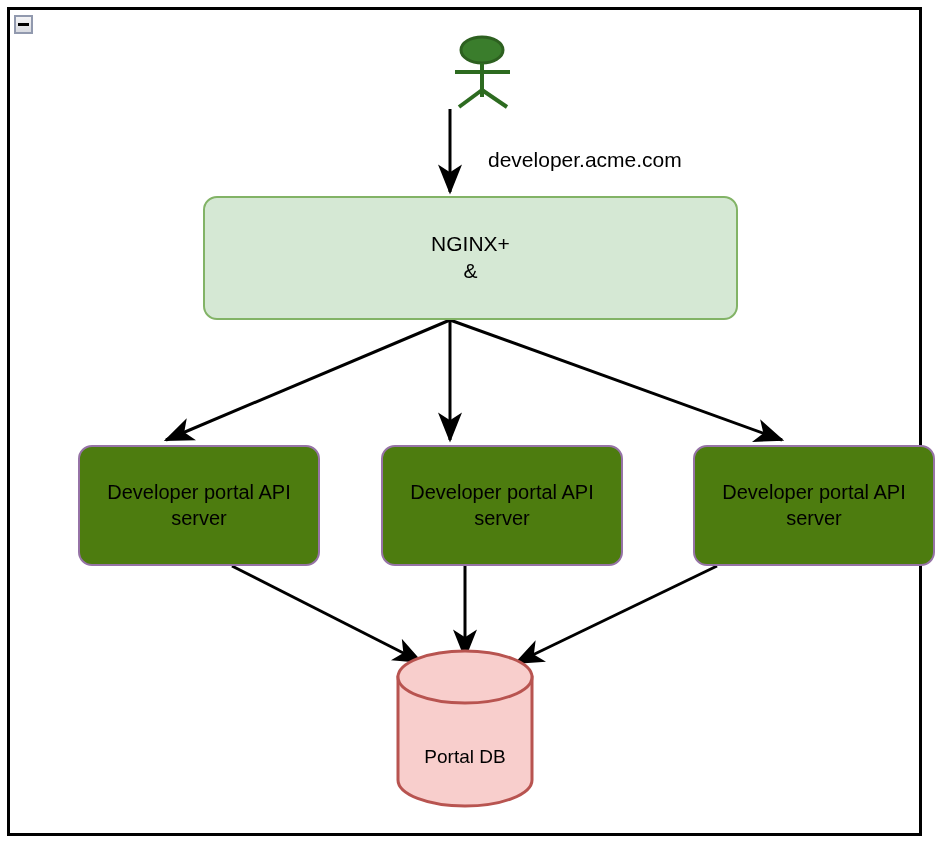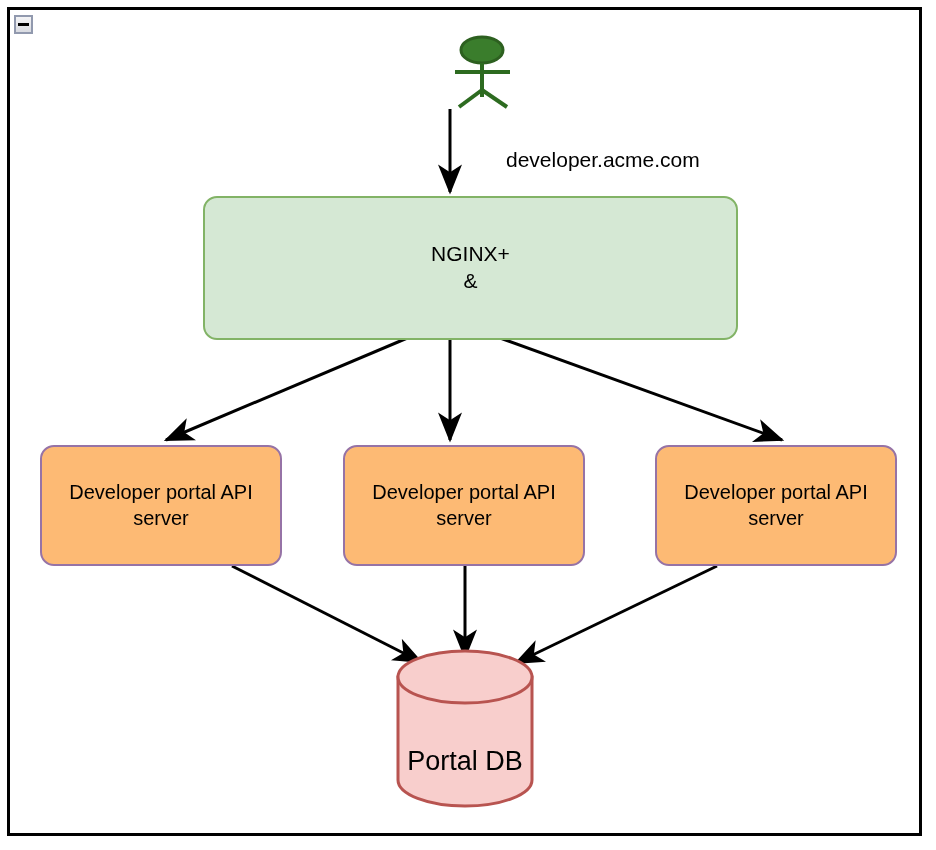--- a/index.html
+++ b/index.html
@@ -70,35 +70,36 @@
     z-index: 20;
     color: #000000;
     line-height: 1.28;
   }
   .node-green {
     background: #d5e8d4;
     border: 2px solid #82b366;
     font-size: 21px;
   }
   .node-purple {
-    background: #fdba74;
+    background: #4d7c0f;
     border: 2px solid #9673a6;
     font-size: 20px;
+    margin-left: 38px;
   }
   .edge-label {
     position: absolute;
     font-size: 21px;
     color: #000000;
     white-space: nowrap;
     z-index: 25;
   }
   .db-label {
     position: absolute;
     z-index: 25;
-    font-size: 27px;
+    font-size: 19px;
     color: #000000;
     text-align: center;
     white-space: nowrap;
   }
 </style>
 </head>
 <body>
 
 <div id="canvas">
 
@@ -136,21 +137,21 @@
     <line x1="465" y1="566" x2="465" y2="657" stroke="#000000" stroke-width="3" marker-end="url(#arrow)"></line>
 
     <line x1="717" y1="566" x2="516" y2="663" stroke="#000000" stroke-width="3" marker-end="url(#arrow)"></line>
 
     <g>
       <path d="M398,677 L398,780 A67,26 0 0,0 532,780 L532,677 Z" fill="#f8cecc" stroke="#b85450" stroke-width="3"></path>
       <ellipse cx="465" cy="677" rx="67" ry="26" fill="#f8cecc" stroke="#b85450" stroke-width="3"></ellipse>
     </g>
   </svg>
 
-  <div class="node-box node-green" style="left:203px; top:196px; width:535px; height:144px;">
+  <div class="node-box node-green" style="left:203px; top:196px; width:535px; height:124px;">
     <div>
       <div>NGINX+</div>
       <div>&amp;</div>
     </div>
   </div>
 
   <div class="node-box node-purple" style="left:40px; top:445px; width:242px; height:121px;">
     <div>
       <div>Developer portal API</div>
       <div>server</div>
@@ -166,16 +167,16 @@
 
   <div class="node-box node-purple" style="left:655px; top:445px; width:242px; height:121px;">
     <div>
       <div>Developer portal API</div>
       <div>server</div>
     </div>
   </div>
 
   <div class="db-label" style="left:398px; top:746px; width:134px;">Portal DB</div>
 
-  <div class="edge-label" style="left:488px; top:148px;margin-left:18px;">developer.acme.com</div>
+  <div class="edge-label" style="left:488px; top:148px;">developer.acme.com</div>
 
 
 </div>
 
 </body></html>

